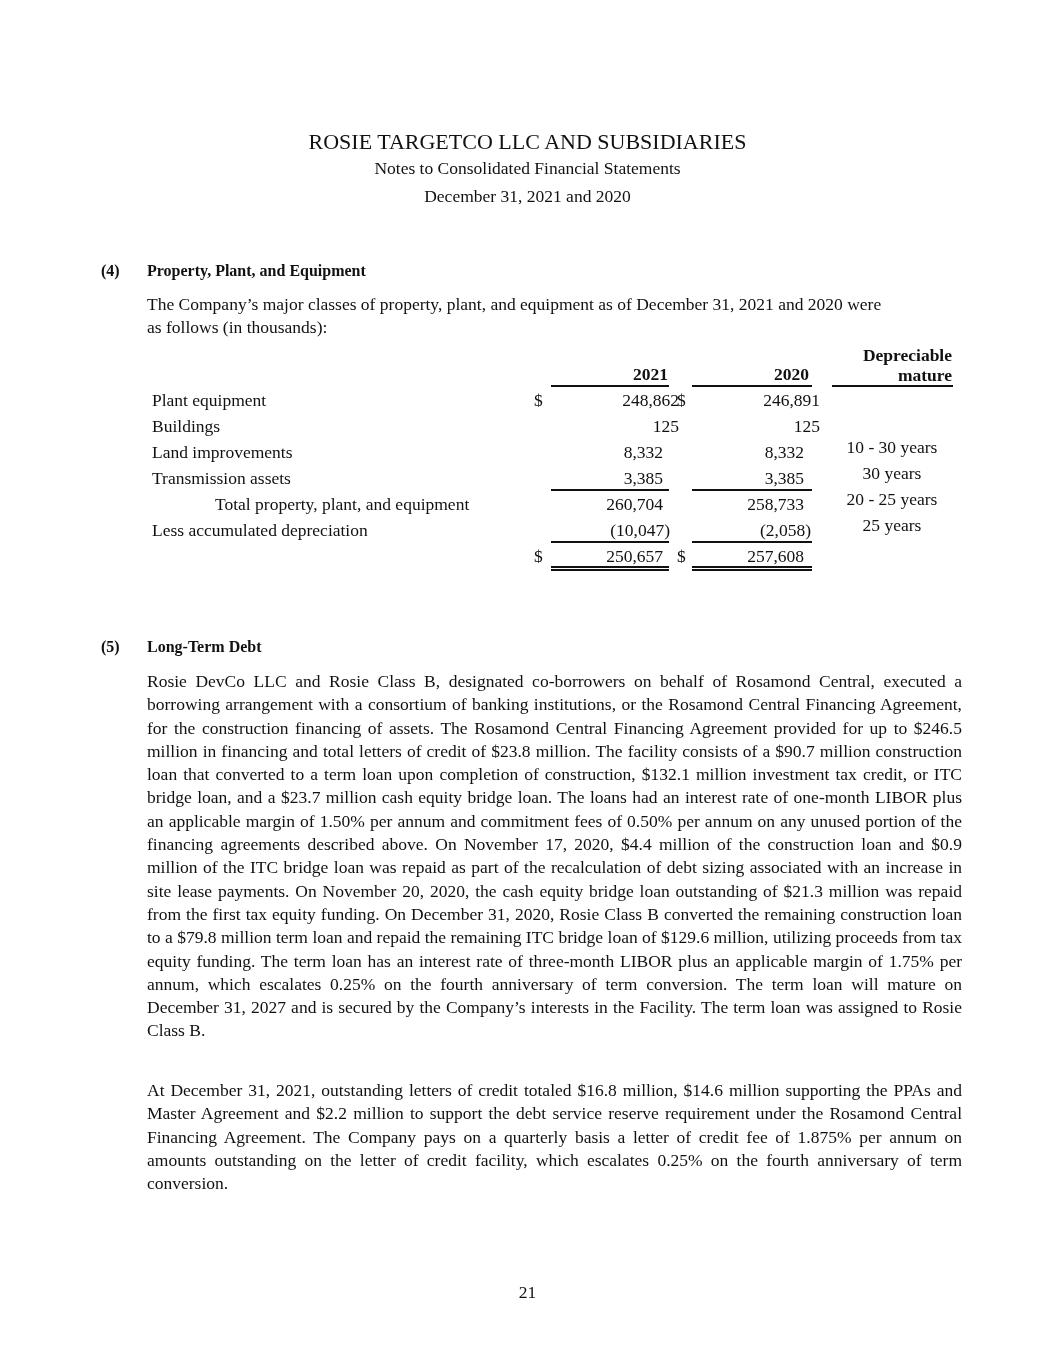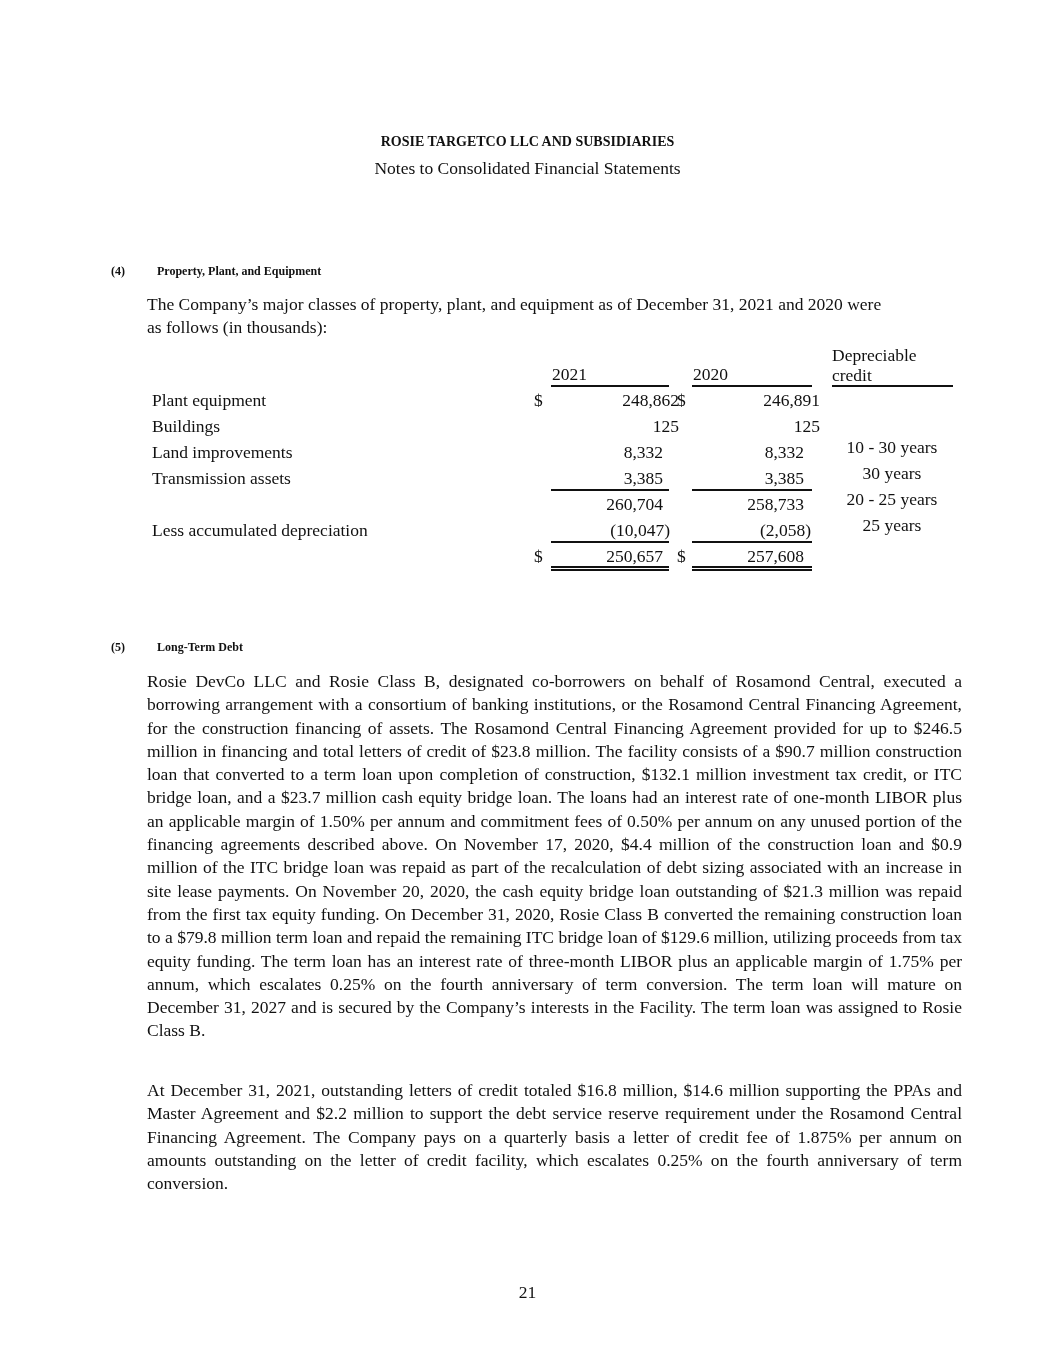--- a/index.html
+++ b/index.html
@@ -17,34 +17,33 @@
       overflow: hidden;
     }
     .header {
       position: absolute;
       top: 130px;
       left: 0;
       width: 1055px;
       text-align: center;
     }
     .header .company {
-      font-weight: bold;
-      font-size: 14px;
+      font-weight: normal;
+      font-size: 22px;
       line-height: 24px;
     }
     .header .sub {
       line-height: 28px;
     }
     .section-heading {
       position: absolute;
       left: 101px;
       font-weight: bold;
-      font-size: 12px;
+      font-size: 16px;
       line-height: 22px;
-      margin-left: 10px;
     }
     .section-heading .num {
       display: inline-block;
       width: 46px;
     }
     .para {
       position: absolute;
       left: 147px;
       width: 815px;
       line-height: 23.3px;
@@ -60,22 +59,22 @@
       position: absolute;
       left: 0;
       top: 0;
       width: 1055px;
       height: 1365px;
       pointer-events: none;
     }
     .ppe-table > * { pointer-events: auto; }
     .th {
       position: absolute;
-      font-weight: normal;
-      text-align: left;
+      font-weight: bold;
+      text-align: right;
       line-height: 20px;
     }
     .rule {
       position: absolute;
       height: 2px;
       background: #111;
     }
     .rule.double {
       height: 5px;
       background: transparent;
@@ -136,38 +135,39 @@
       text-align: center;
       line-height: 22px;
     }
   </style>
 </head>
 <body>
 
 <div class="header">
   <div class="company">ROSIE TARGETCO LLC AND SUBSIDIARIES</div>
   <div class="sub">Notes to Consolidated Financial Statements</div>
+  <div class="sub">December 31, 2021 and 2020</div>
 </div>
 
 <div class="section-heading" style="top:260px;">
   <span class="num">(4)</span><span>Property, Plant, and Equipment</span>
 </div>
 
 <div class="para intro">
   <div>The Company’s major classes of property, plant, and equipment as of  December 31, 2021 and 2020 were</div>
   <div>as follows (in thousands):</div>
 </div>
 
 <div class="ppe-table">
 
   <div class="th" style="left:552px;width:116px;top:364px;">2021</div>
   <div class="th" style="left:693px;width:116px;top:364px;">2020</div>
   <div class="th" style="left:832px;width:120px;top:345px;">
     <div>Depreciable</div>
-    <div>credit</div>
+    <div>mature</div>
   </div>
 
   <div class="rule" style="left:551px;width:118px;top:385px;"></div>
   <div class="rule" style="left:692px;width:120px;top:385px;"></div>
   <div class="rule" style="left:832px;width:121px;top:385px;"></div>
 
   <div class="row" style="top:387px;padding-left:16px;">
     <span class="label">Plant equipment</span>
     <span class="dollar1">$</span>
     <span class="v2021">248,862</span>
@@ -194,20 +194,21 @@
     <span class="label">Transmission assets</span>
     <span class="v2021">3,385</span>
     <span class="v2020">3,385</span>
     <span class="life">25 years</span>
   </div>
 
   <div class="rule" style="left:551px;width:118px;top:489px;"></div>
   <div class="rule" style="left:692px;width:120px;top:489px;"></div>
 
   <div class="row" style="top:491px;">
+    <span class="label indent">Total property, plant, and equipment</span>
     <span class="v2021">260,704</span>
     <span class="v2020">258,733</span>
   </div>
 
   <div class="row" style="top:517px;">
     <span class="label">Less accumulated depreciation</span>
     <span class="v2021 paren">(10,047)</span>
     <span class="v2020 paren">(2,058)</span>
   </div>
 

